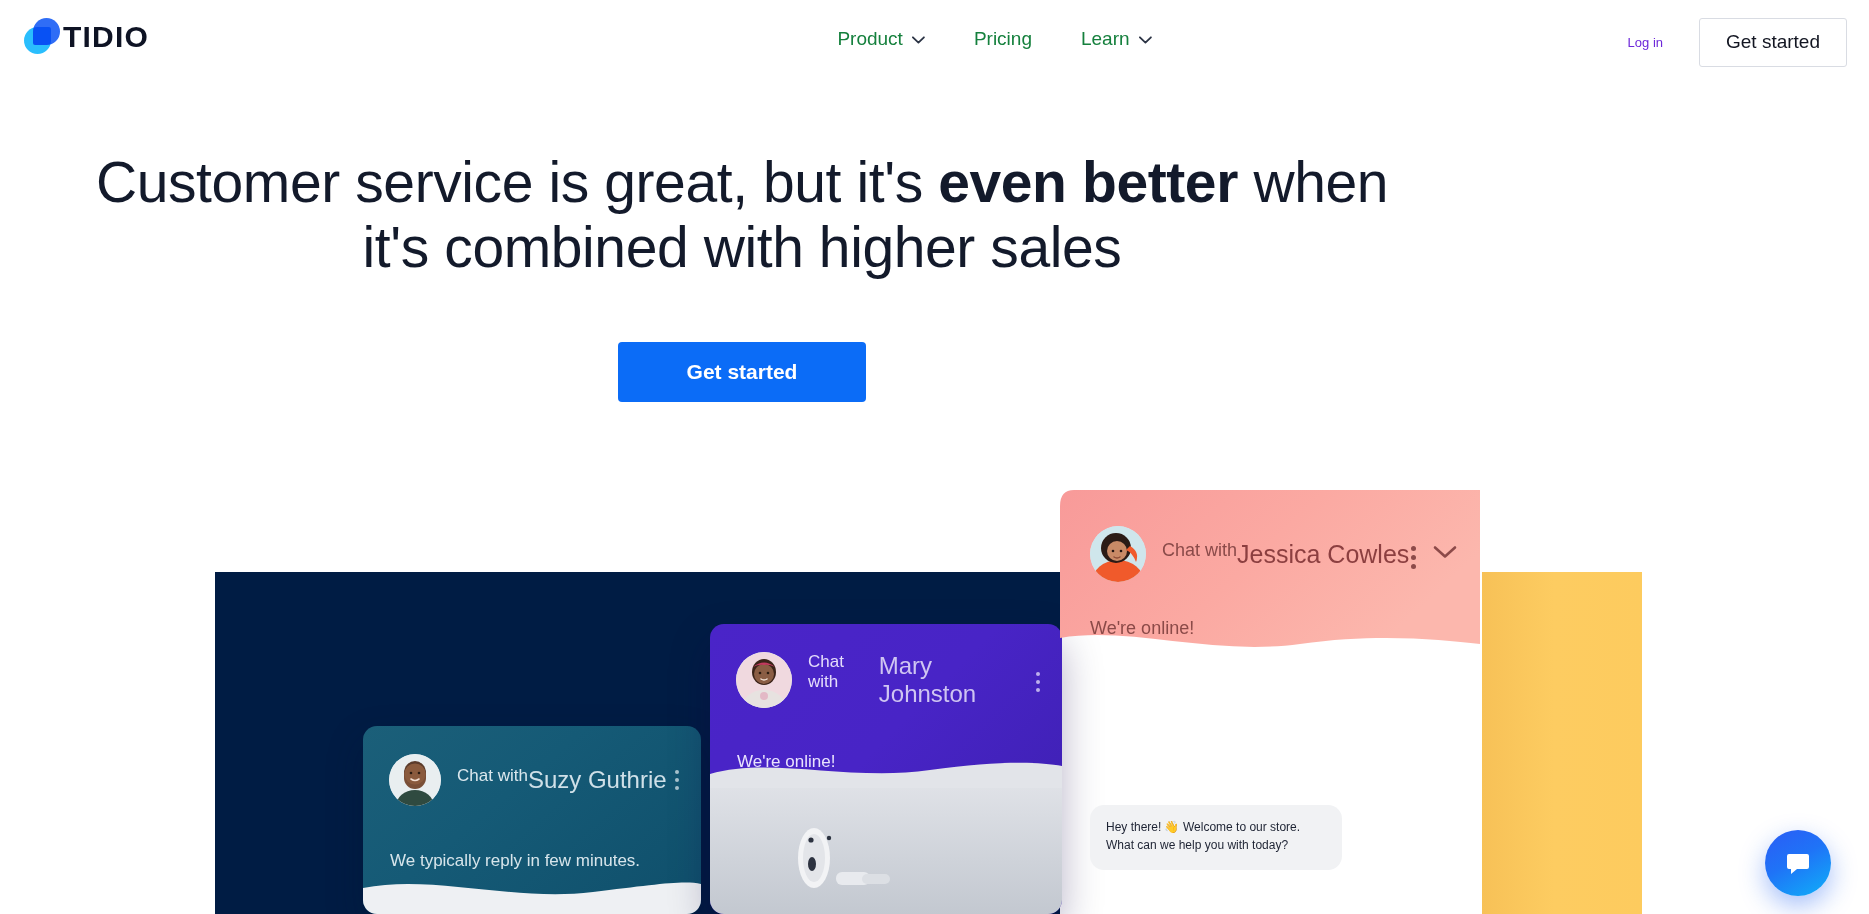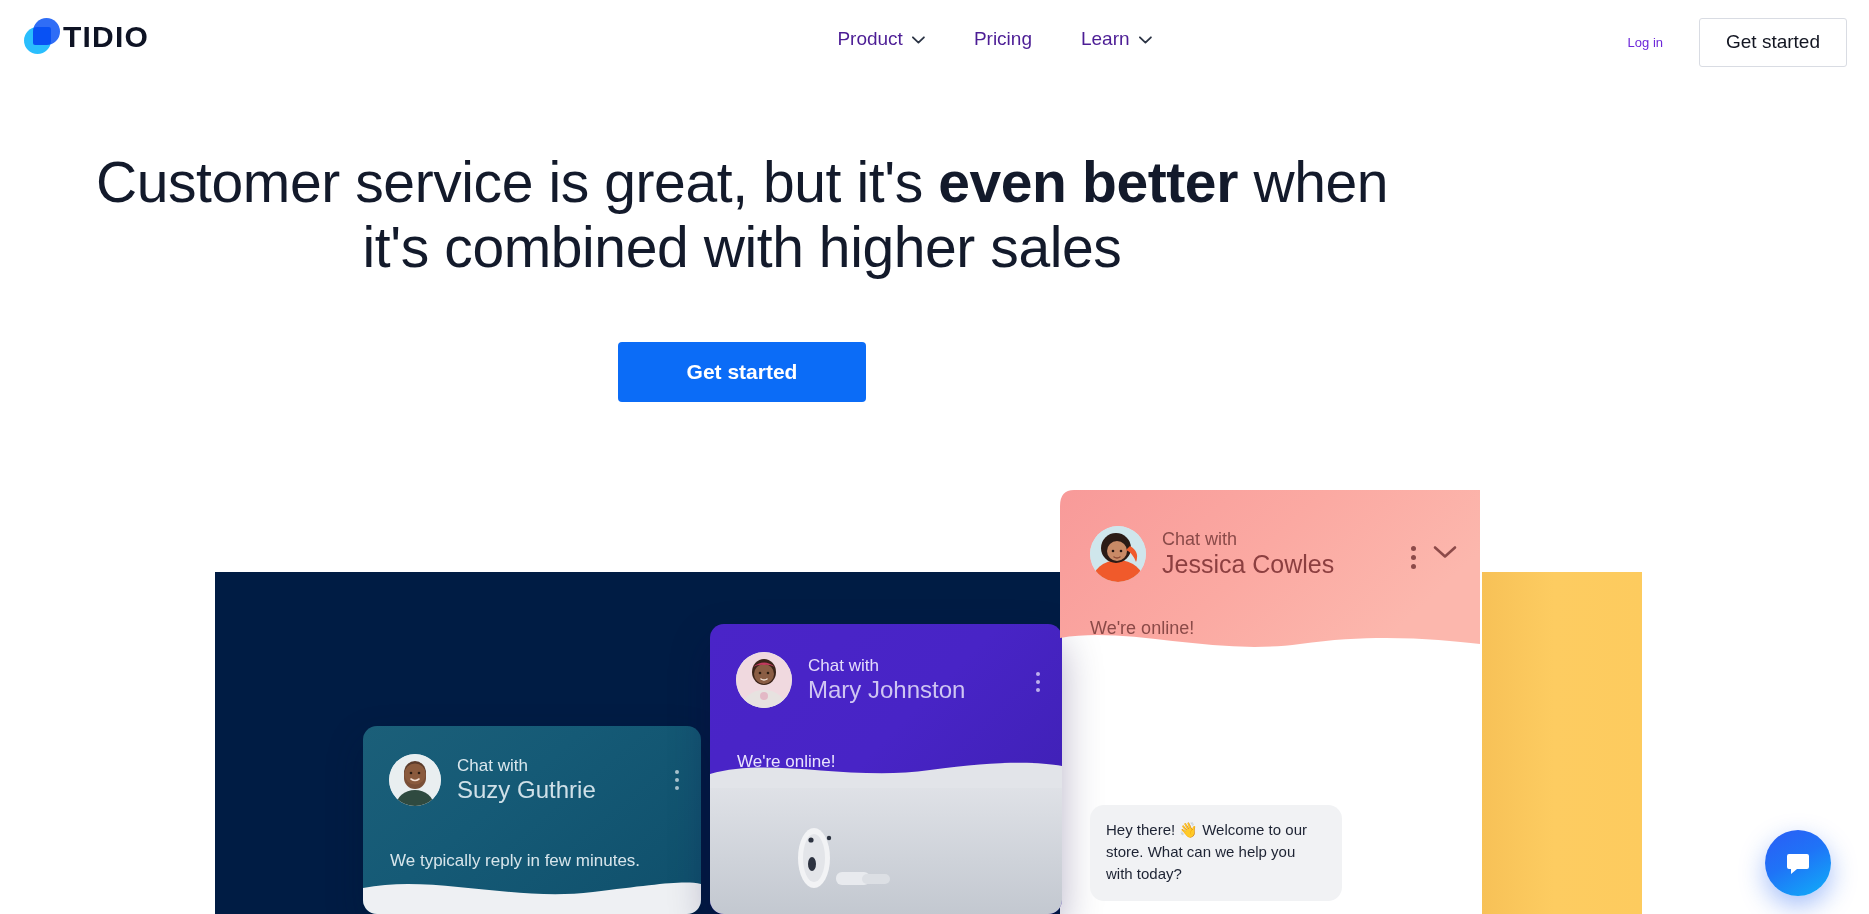--- a/index.html
+++ b/index.html
@@ -80,21 +80,21 @@
     display: flex;
     align-items: center;
     gap: 45px;
     margin-left: 60px;
   }
   .nav-item {
     display: flex;
     align-items: center;
     gap: 9px;
     font-size: 19px;
-    color: #4c1d95;
+    color: #15803d;
     cursor: pointer;
     line-height: 1;
     padding: 4px 2px;
   }
   .chev {
     width: 13px;
     height: 8px;
     position: relative;
     top: 1px;
   }
@@ -212,21 +212,21 @@
     position: relative;
   }
   .avatar {
     border-radius: 50%;
     flex: 0 0 auto;
     overflow: hidden;
     position: relative;
     background: #d8e6ee;
   }
   .avatar .face-bg { position: absolute; inset: 0; }
-  .who { display: flex; flex-direction: column; line-height: 1.15; }
+  .who { display: flex; line-height: 1.15; }
   .who .small { font-size: 17px; font-weight: 400; }
   .who .big  { font-size: 24px; font-weight: 400; }
 
   .kebab {
     position: absolute;
     display: flex;
     flex-direction: column;
     gap: 4px;
     align-items: center;
     cursor: pointer;
@@ -317,21 +317,21 @@
   .card-jess .status-line { left: 30px; top: 128px; color: #8b4a48; font-size: 18px; }
 
   .jess-msg {
     position: absolute;
     left: 30px;
     top: 805px;
     width: 252px;
     background: #f1f2f4;
     border-radius: 14px;
     padding: 14px 16px 16px 16px;
-    font-size: 15px;
+    font-size: 12px;
     line-height: 1.47;
     color: #1d2333;
   }
   .bubble-host { position: absolute; left: 1060px; top: 0; }
 
   
   .launcher {
     position: absolute;
     right: 38px;
     bottom: 18px;

